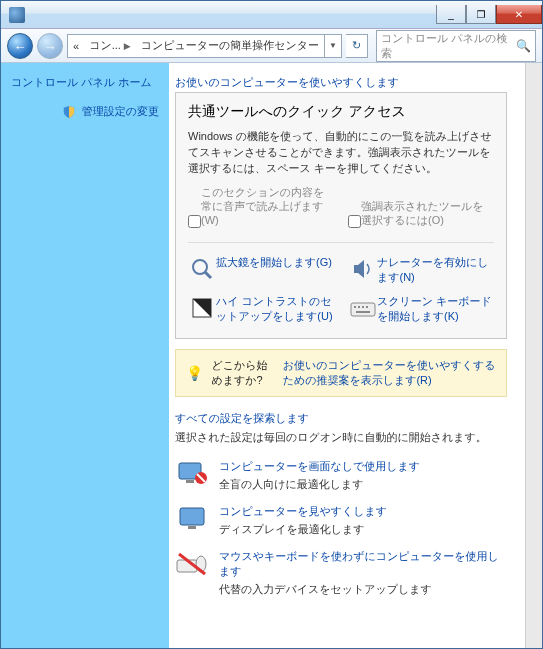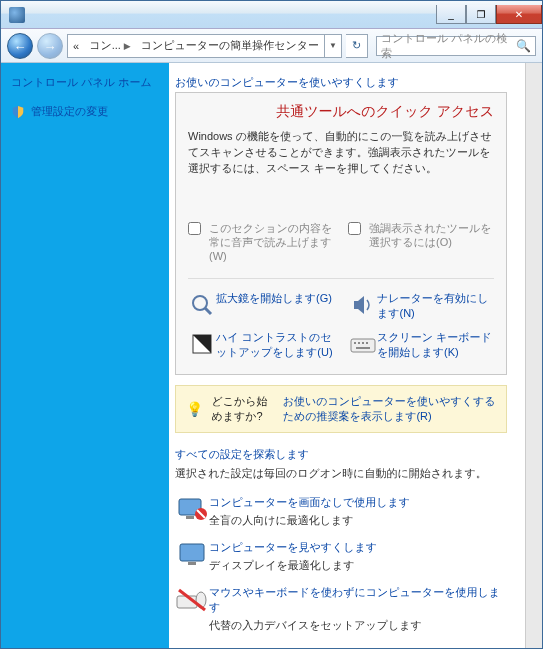--- a/index.html
+++ b/index.html
@@ -11,45 +11,45 @@
 .win-btn { width: 30px; height: 19px; border: 1px solid #7a8a9a; border-top: none; display: flex; align-items: center; justify-content: center; font-size: 10px; background: linear-gradient(#f0f5fb,#cfe3f5); }
 .win-btn.close { width: 46px; background: linear-gradient(#f3a29a,#d96858 45%,#c93f2e 50%,#c34030); color: #fff; border-color: #8a2e1f; border-top-right-radius: 0; }
 .navbar { height: 34px; background: linear-gradient(#f8fbfe,#e6eff8); border-bottom: 1px solid #b5c7d8; display: flex; align-items: center; padding: 0 6px; gap: 4px; }
 .nav-btn { width: 26px; height: 26px; border-radius: 50%; background: radial-gradient(circle at 35% 30%,#aee0ff,#2f78c7 60%,#1b4f88); border: 1px solid #2c5d8a; display: flex; align-items: center; justify-content: center; color: #fff; font-size: 13px; }
 .nav-btn.fwd { opacity: .45; }
 .breadcrumb { flex: 1; height: 24px; background: #fff; border: 1px solid #98a8b8; display: flex; align-items: center; font-size: 11px; color: #333; overflow: hidden; }
 .bc-seg { padding: 0 5px; white-space: nowrap; display: flex; align-items: center; gap: 3px; }
 .bc-arrow { color: #666; font-size: 9px; }
 .bc-drop { width: 18px; height: 24px; border-left: 1px solid #98a8b8; display: flex; align-items: center; justify-content: center; font-size: 8px; color: #555; }
 .refresh { width: 22px; height: 24px; border: 1px solid #98a8b8; border-left: none; background: #fff; display: flex; align-items: center; justify-content: center; font-size: 11px; color: #2a5a8a; }
-.search { width: 160px; height: 20px; background: #fff; border: 1px solid #98a8b8; margin-left: 4px; display: flex; align-items: center; padding: 0 4px; font-size: 11px; color: #888; }
+.search { width: 160px; height: 32px; background: #fff; border: 1px solid #98a8b8; margin-left: 4px; display: flex; align-items: center; padding: 0 4px; font-size: 11px; color: #888; }
 .search .mag { margin-left: auto; color: #5a7aa8; font-size: 12px; }
 .body { flex: 1; display: flex; overflow: hidden; }
-.sidebar { width: 168px; padding: 12px 10px; font-size: 11px; background: #0ea5e9; }
+.sidebar { width: 168px; padding: 12px 10px; font-size: 11px; background: #7dd3fc; }
 .sidebar .home { color: #0a48a8; margin-bottom: 14px; }
-.sidebar .adm { display: flex; align-items: center; gap: 6px; color: #0a48a8; }
+.sidebar .adm { display: flex; align-items: center; gap: 6px; color: #0a48a8; justify-content: flex-end; }
 .shield { width: 14px; height: 14px; }
 .main { flex: 1; overflow-y: auto; padding: 12px 18px 12px 6px; font-size: 11px; color: #222; }
 .intro { color: #0a48a8; font-size: 11px; margin-bottom: 2px; }
 .panel { border: 1px solid #c8c8c8; background: #f7f7f7; padding: 10px 12px 14px; margin-bottom: 10px; }
-.panel h2 { font-size: 14px; color: #b91c1c; font-weight: normal; margin-bottom: 8px; text-align: right; }
+.panel h2 { font-size: 14px; color: #000000; font-weight: normal; margin-bottom: 8px; }
 .panel p { line-height: 1.45; color: #333; margin-bottom: 4px; }
 .chk-row { display: flex; gap: 14px; margin-top: 8px; color: #888; }
-.chk-row label { display: flex; align-items: flex-start; gap: 8px; flex: 1; line-height: 1.3; margin-top: 36px; }
+.chk-row label { display: flex; align-items: flex-end; gap: 0; flex: 1; line-height: 1.3; }
 .chk-row input { margin-top: 1px; }
 .tool-grid { display: grid; grid-template-columns: 1fr 1fr; gap: 10px 16px; margin-top: 14px; padding-top: 12px; border-top: 1px solid #ddd; }
 .tool { display: flex; }
 .tool-icon { width: 28px; height: 28px; flex-shrink: 0; display: flex; align-items: center; justify-content: center; }
 .tool-label { color: #0a48a8; line-height: 1.35; }
 .tip { background: #fdf7d8; border: 1px solid #e8dfa8; padding: 8px 10px; display: flex; align-items: center; gap: 8px; margin-bottom: 14px; }
 .tip-bulb { font-size: 14px; }
 .tip a { color: #0a48a8; text-decoration: none; }
 .explore { color: #0a48a8; font-size: 11px; margin-bottom: 4px; }
 .sub { color: #333; font-size: 11px; margin-bottom: 14px; }
-.setting { display: flex; margin-bottom: 12px; align-items: flex-start; }
+.setting { display: flex; gap: 10px; margin-bottom: 12px; align-items: flex-start; }
 .setting-icon { width: 34px; height: 30px; flex-shrink: 0; display: flex; align-items: center; justify-content: center; }
 .setting-body a { color: #0a48a8; text-decoration: none; display: block; margin-bottom: 3px; }
 .setting-body .desc { color: #333; }
 .scroll { width: 17px; background: #e9e9e9; border-left: 1px solid #ccc; }
 svg { display: block; }
 </style>
 </head>
 <body>
 
 <div class="window">

